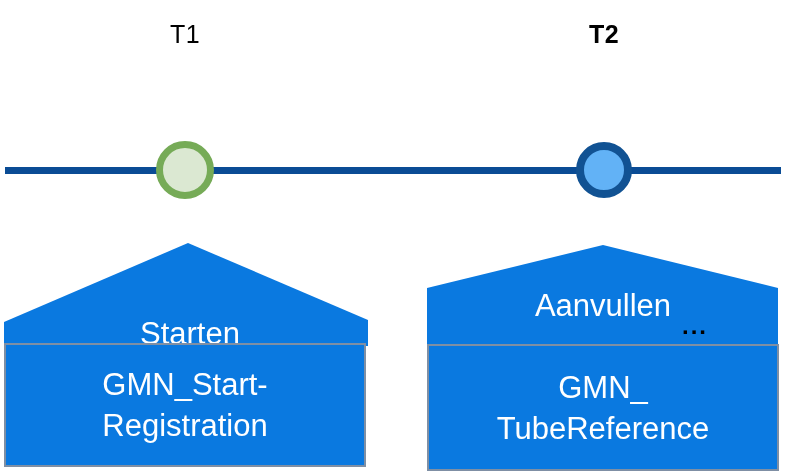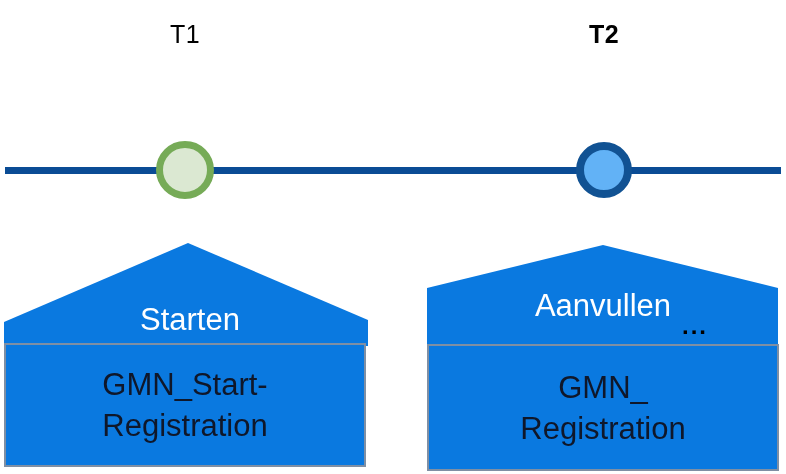--- a/index.html
+++ b/index.html
@@ -94,21 +94,21 @@
     font-size: 24px;
     line-height: 10px;
     letter-spacing: 2px;
     font-weight: bold;
   }
   .node .body-box {
     position: absolute;
     box-sizing: border-box;
     background: #0A79E0;
     border: 2px solid #7F8FA4;
-    color: #0f172a;
+    color: #ffffff;
     font-size: 31px;
     line-height: 41px;
     text-align: center;
     display: flex;
     align-items: center;
     justify-content: center;
     padding: 0 2px;
   }
   .node .body-text {
     width: 100%;
@@ -116,21 +116,21 @@
   }
 
   
   #node-start {
     left: 0px;
     top: 243px;
     width: 368px;
     height: 225px;
   }
   #node-start .pentagon { height: 103px; }
-  #node-start .pent-label { top: 59px; left: 6px; }
+  #node-start .pent-label { top: 73px; left: 6px; }
   #node-start .body-box {
     left: 4px;
     top: 100px;
     width: 362px;
     height: 124px;
   }
 
   
   #node-aanvullen {
     left: 420px;
@@ -177,17 +177,17 @@
   <div class="node" id="node-aanvullen">
     <div class="pentagon">
       <svg viewBox="0 0 366 105" preserveAspectRatio="none" aria-hidden="true">
         <polygon points="183,2 358,45 358,105 7,105 7,45" fill="#0A79E0"></polygon>
       </svg>
     </div>
     <div class="pent-label">Aanvullen</div>
     <div class="ellipsis-dots">...</div>
     <div class="body-box">
       <span class="body-text">GMN_
-Registration</span>
+TubeReference</span>
     </div>
   </div>
 
 </div>
 
 </body></html>

